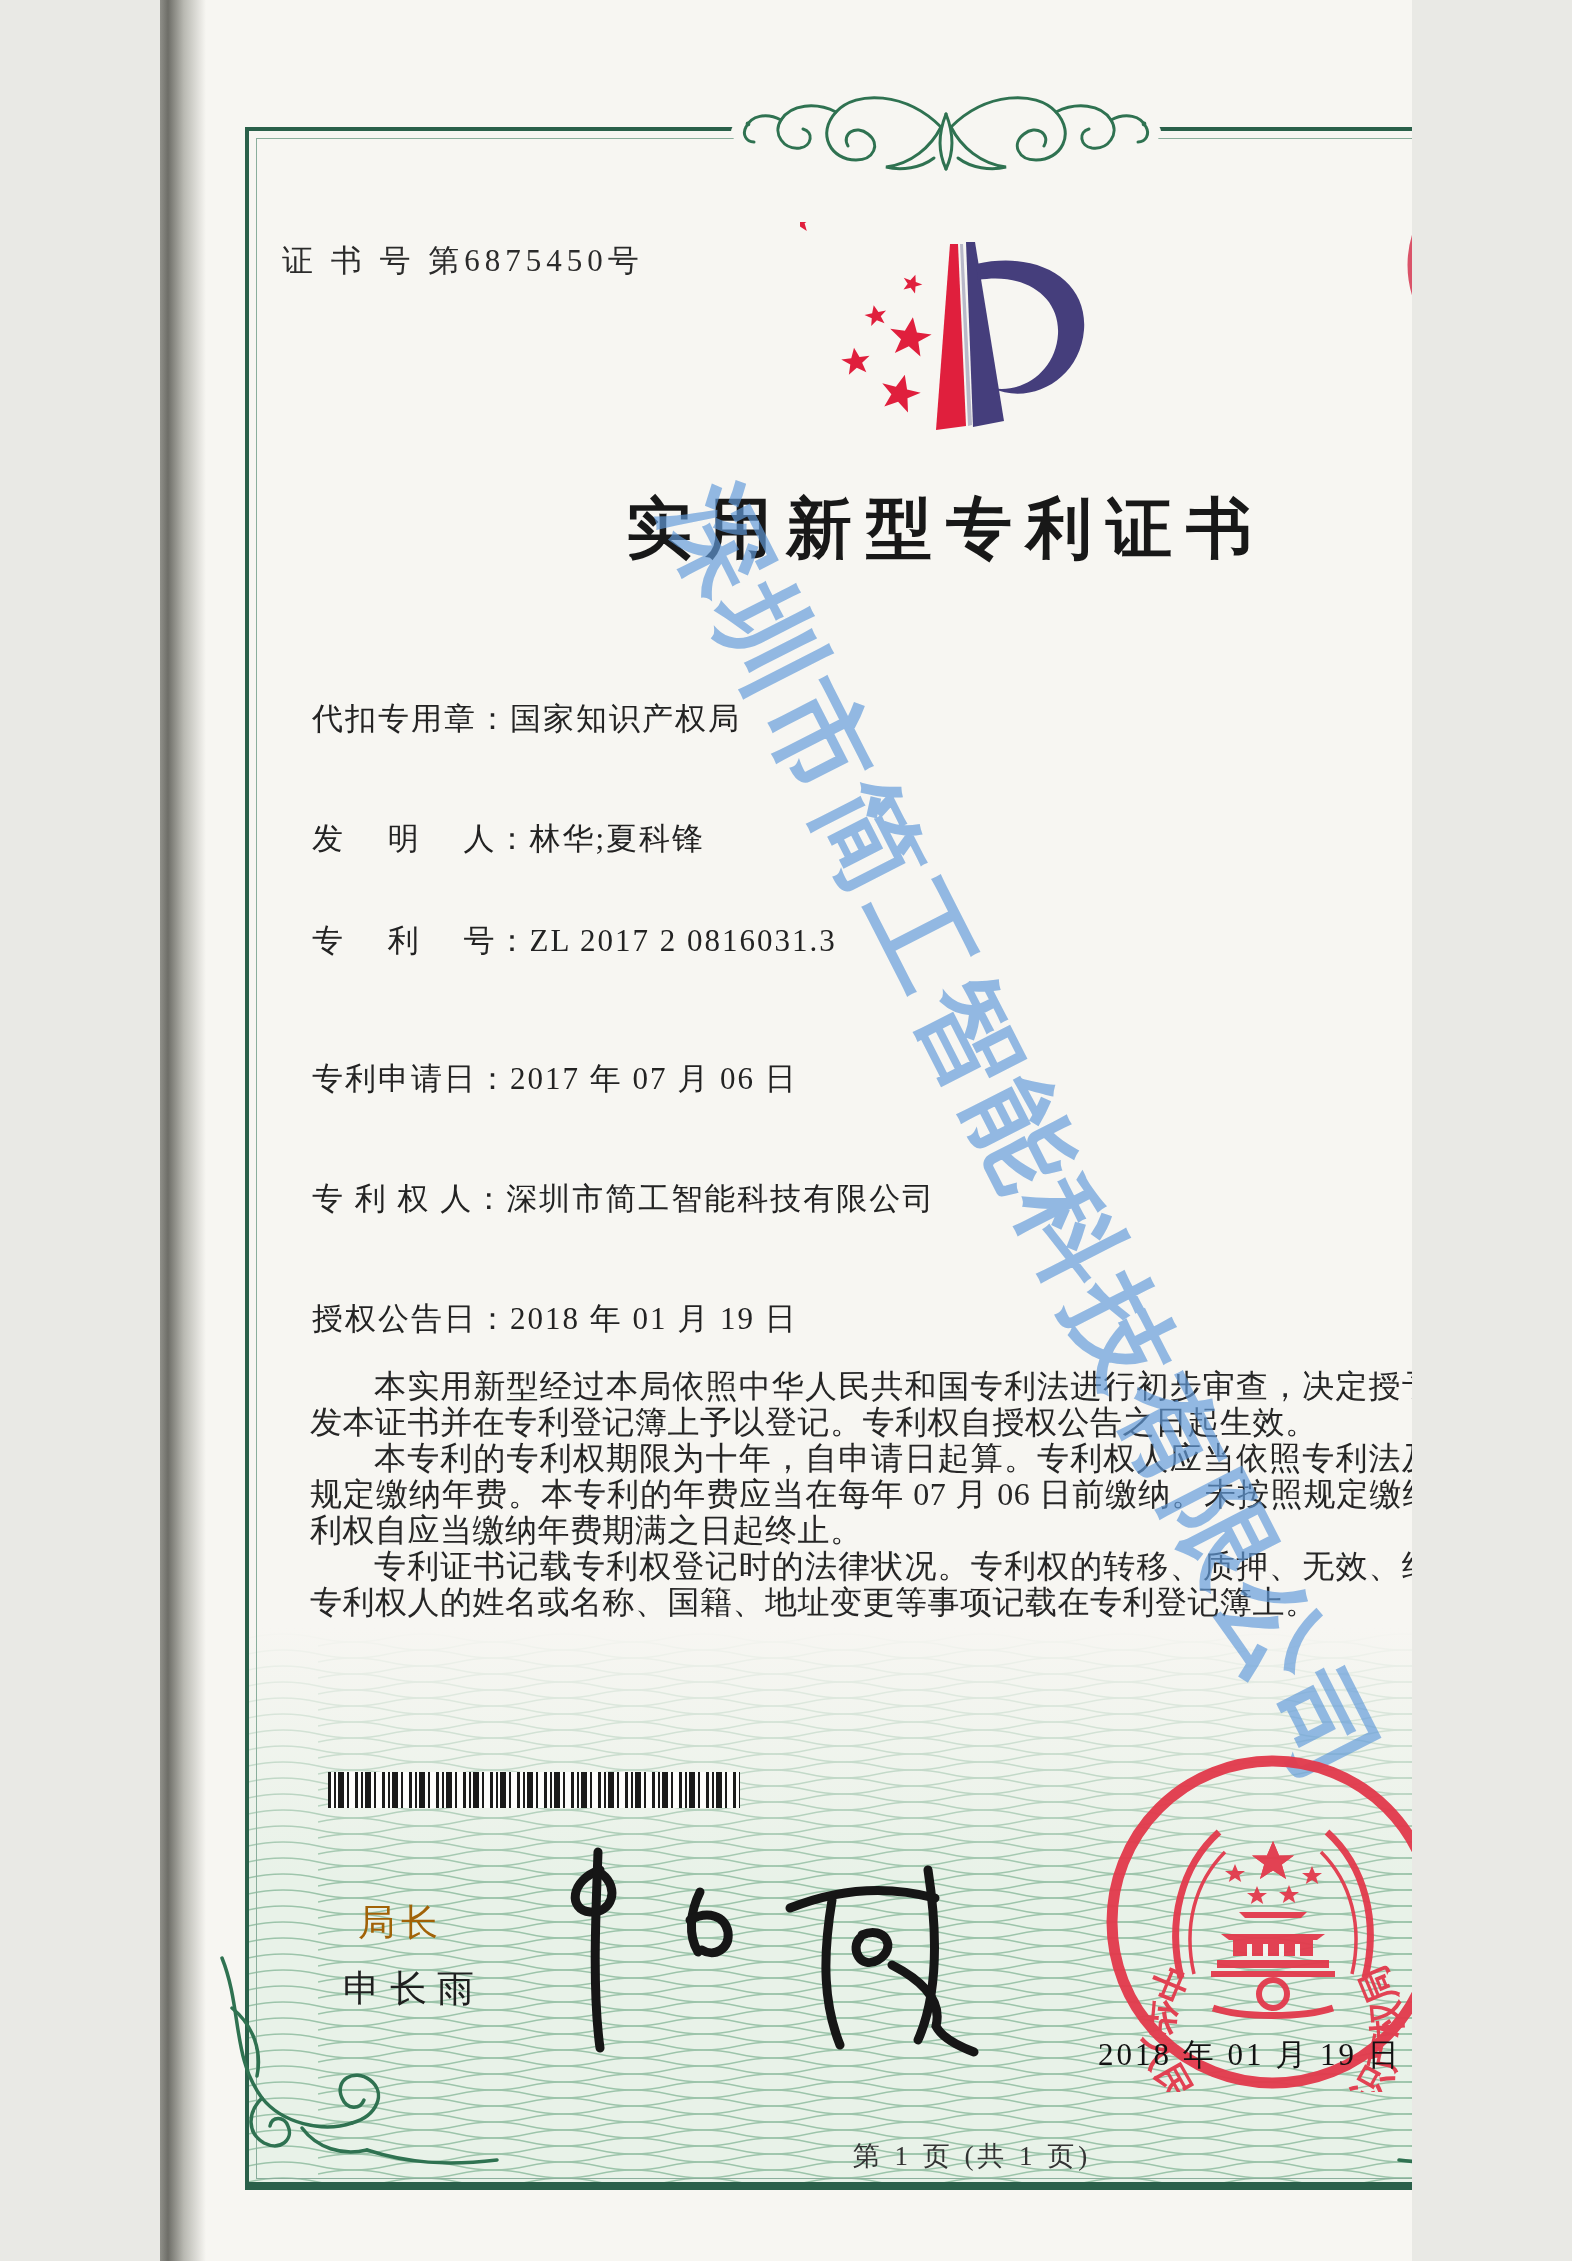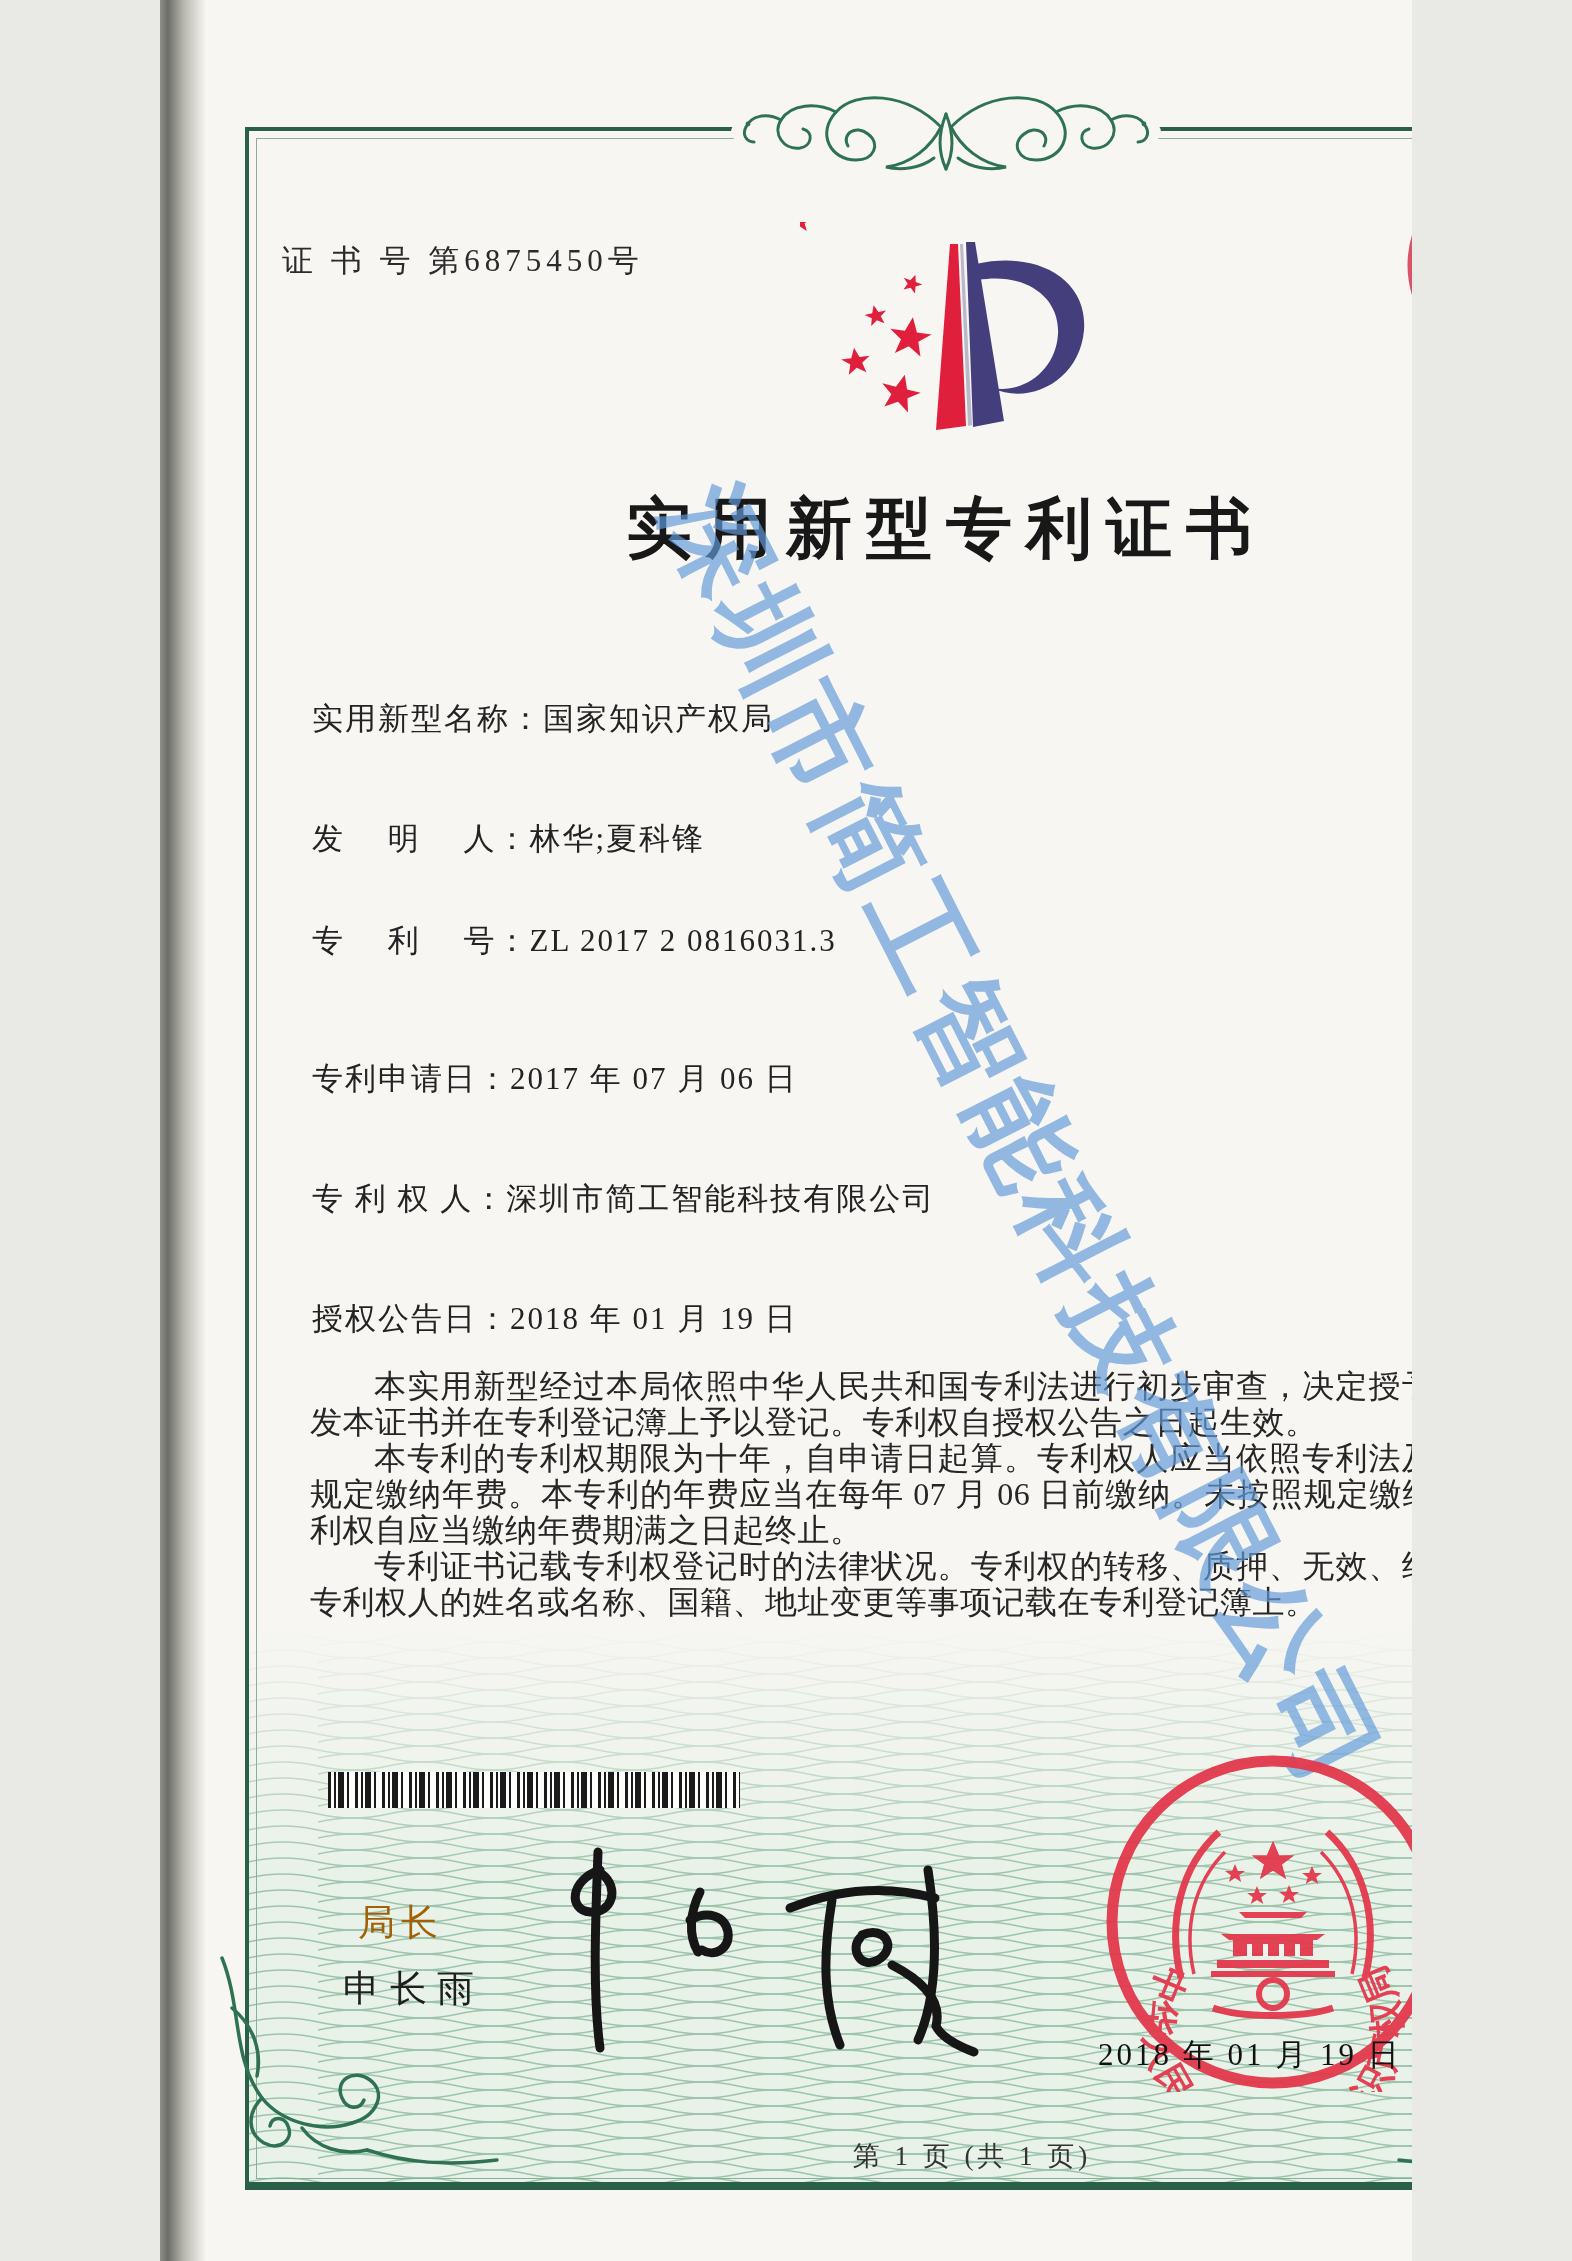--- a/index.html
+++ b/index.html
@@ -140,21 +140,21 @@
     <text font-size="22" font-weight="bold" fill="#d94b62" letter-spacing="3">
       <textPath href="#taxBottom" startOffset="50%" text-anchor="middle">国家知识产权局</textPath>
     </text>
     <text x="109" y="104" text-anchor="middle" font-size="26" font-weight="bold" fill="#d94b62" letter-spacing="6">印 花 税</text>
     <text x="109" y="138" text-anchor="middle" font-size="26" font-weight="bold" fill="#d94b62" letter-spacing="2">代扣专用章</text>
   </svg>
 
   <div class="title">实用新型专利证书</div>
 
   <div class="field" style="top:698px">
-    <span class="flabel">实用新型名称：</span><span class="fvalue">国家知识产权局</span>
+    <span class="flabel">代扣专用章：</span><span class="fvalue">国家知识产权局</span>
   </div>
   <div class="field" style="top:818px">
     <span class="flabel">发　 明　 人：</span><span class="fvalue">林华;夏科锋</span>
   </div>
   <div class="field" style="top:920px">
     <span class="flabel">专　 利　 号：</span><span class="fvalue">ZL 2017 2 0816031.3</span>
   </div>
   <div class="field" style="top:1058px">
     <span class="flabel">专利申请日：</span><span class="fvalue">2017 年 07 月 06 日</span>
   </div>

